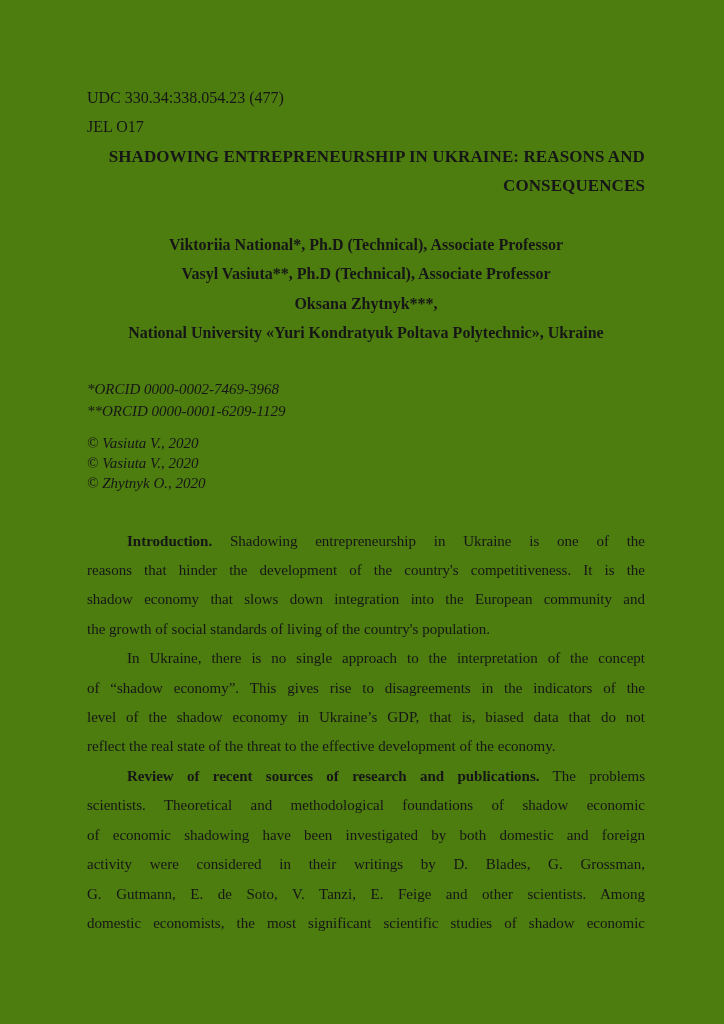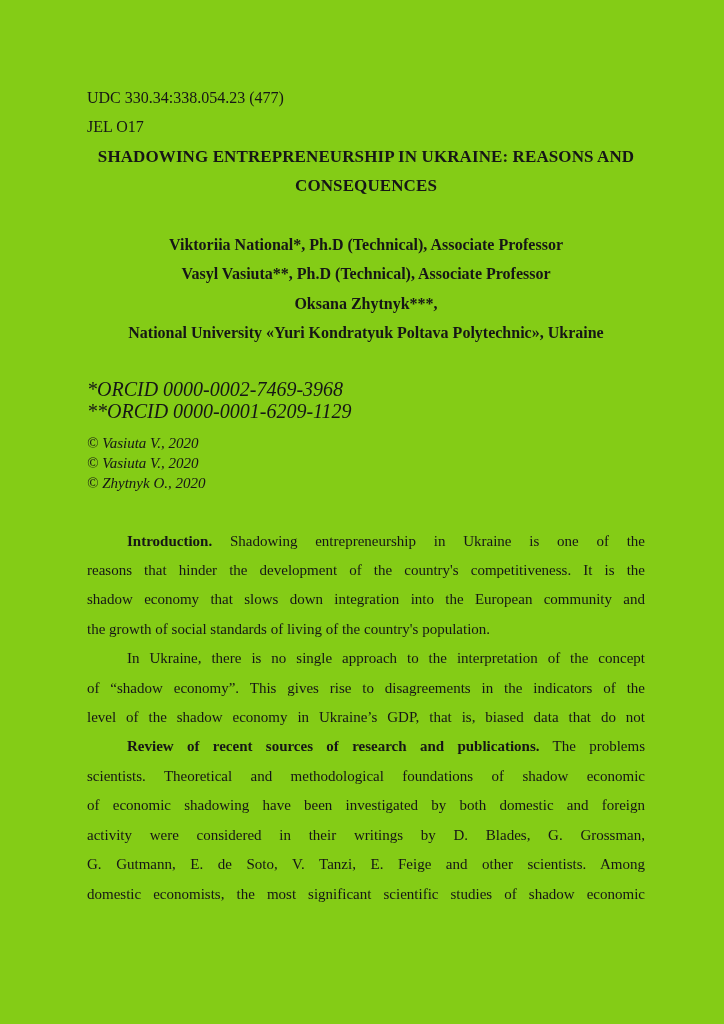--- a/index.html
+++ b/index.html
@@ -4,48 +4,48 @@
 <style>
   html, body {
     margin: 0;
     padding: 0;
     background: #ffffff;
   }
   .page {
     position: relative;
     width: 724px;
     height: 1024px;
-    background: #84cc16;
+    background: #4d7c0f;
     color: #161616;
     font-family: "Liberation Serif", "DejaVu Serif", serif;
     box-sizing: border-box;
     padding: 83px 79px 0 87px;
     overflow: hidden;
   }
   .l29 { line-height: 29.4px; }
   .meta-line {
     font-size: 16px;
     text-align: left;
   }
   .title-line {
     font-size: 17px;
     font-weight: bold;
-    text-align: center;
+    text-align: right;
     letter-spacing: 0.1px;
   }
   .spacer29 { height: 29.4px; }
   .author-line {
     font-size: 16px;
     font-weight: bold;
     text-align: center;
   }
   .orcid-block { margin-top: 30px; }
   .orcid-line {
     font-style: italic;
-    font-size: 20px;
+    font-size: 15px;
     line-height: 22px;
   }
   .copy-block { margin-top: 11px; }
   .copy-line {
     font-style: italic;
     font-size: 15px;
     line-height: 20px;
   }
   .body-block { margin-top: 34px; }
   .body-line {
@@ -93,20 +93,21 @@
   <div class="body-block">
 
     <div class="body-line first"><b>Introduction.</b><span> Shadowing entrepreneurship in Ukraine is one of the</span></div>
     <div class="body-line">reasons that hinder the development of the country's competitiveness. It is the</div>
     <div class="body-line">shadow economy that slows down integration into the European community and</div>
     <div class="body-line lastline">the growth of social standards of living of the country's population.</div>
 
     <div class="body-line first">In Ukraine, there is no single approach to the interpretation of the concept</div>
     <div class="body-line">of “shadow economy”. This gives rise to disagreements in the indicators of the</div>
     <div class="body-line">level of the shadow economy in Ukraine’s GDP, that is, biased data that do not</div>
+    <div class="body-line lastline">reflect the real state of the threat to the effective development of the economy.</div>
 
     <div class="body-line first"><b>Review of recent sources of research and publications.</b><span> The problems</span></div>
     <div class="body-line">scientists. Theoretical and methodological foundations of shadow economic</div>
     <div class="body-line">of economic shadowing have been investigated by both domestic and foreign</div>
     <div class="body-line">activity were considered in their writings by D. Blades, G. Grossman,</div>
     <div class="body-line">G. Gutmann, E. de Soto, V. Tanzi, E. Feige and other scientists. Among</div>
     <div class="body-line">domestic economists, the most significant scientific studies of shadow economic</div>
 
   </div>
 

